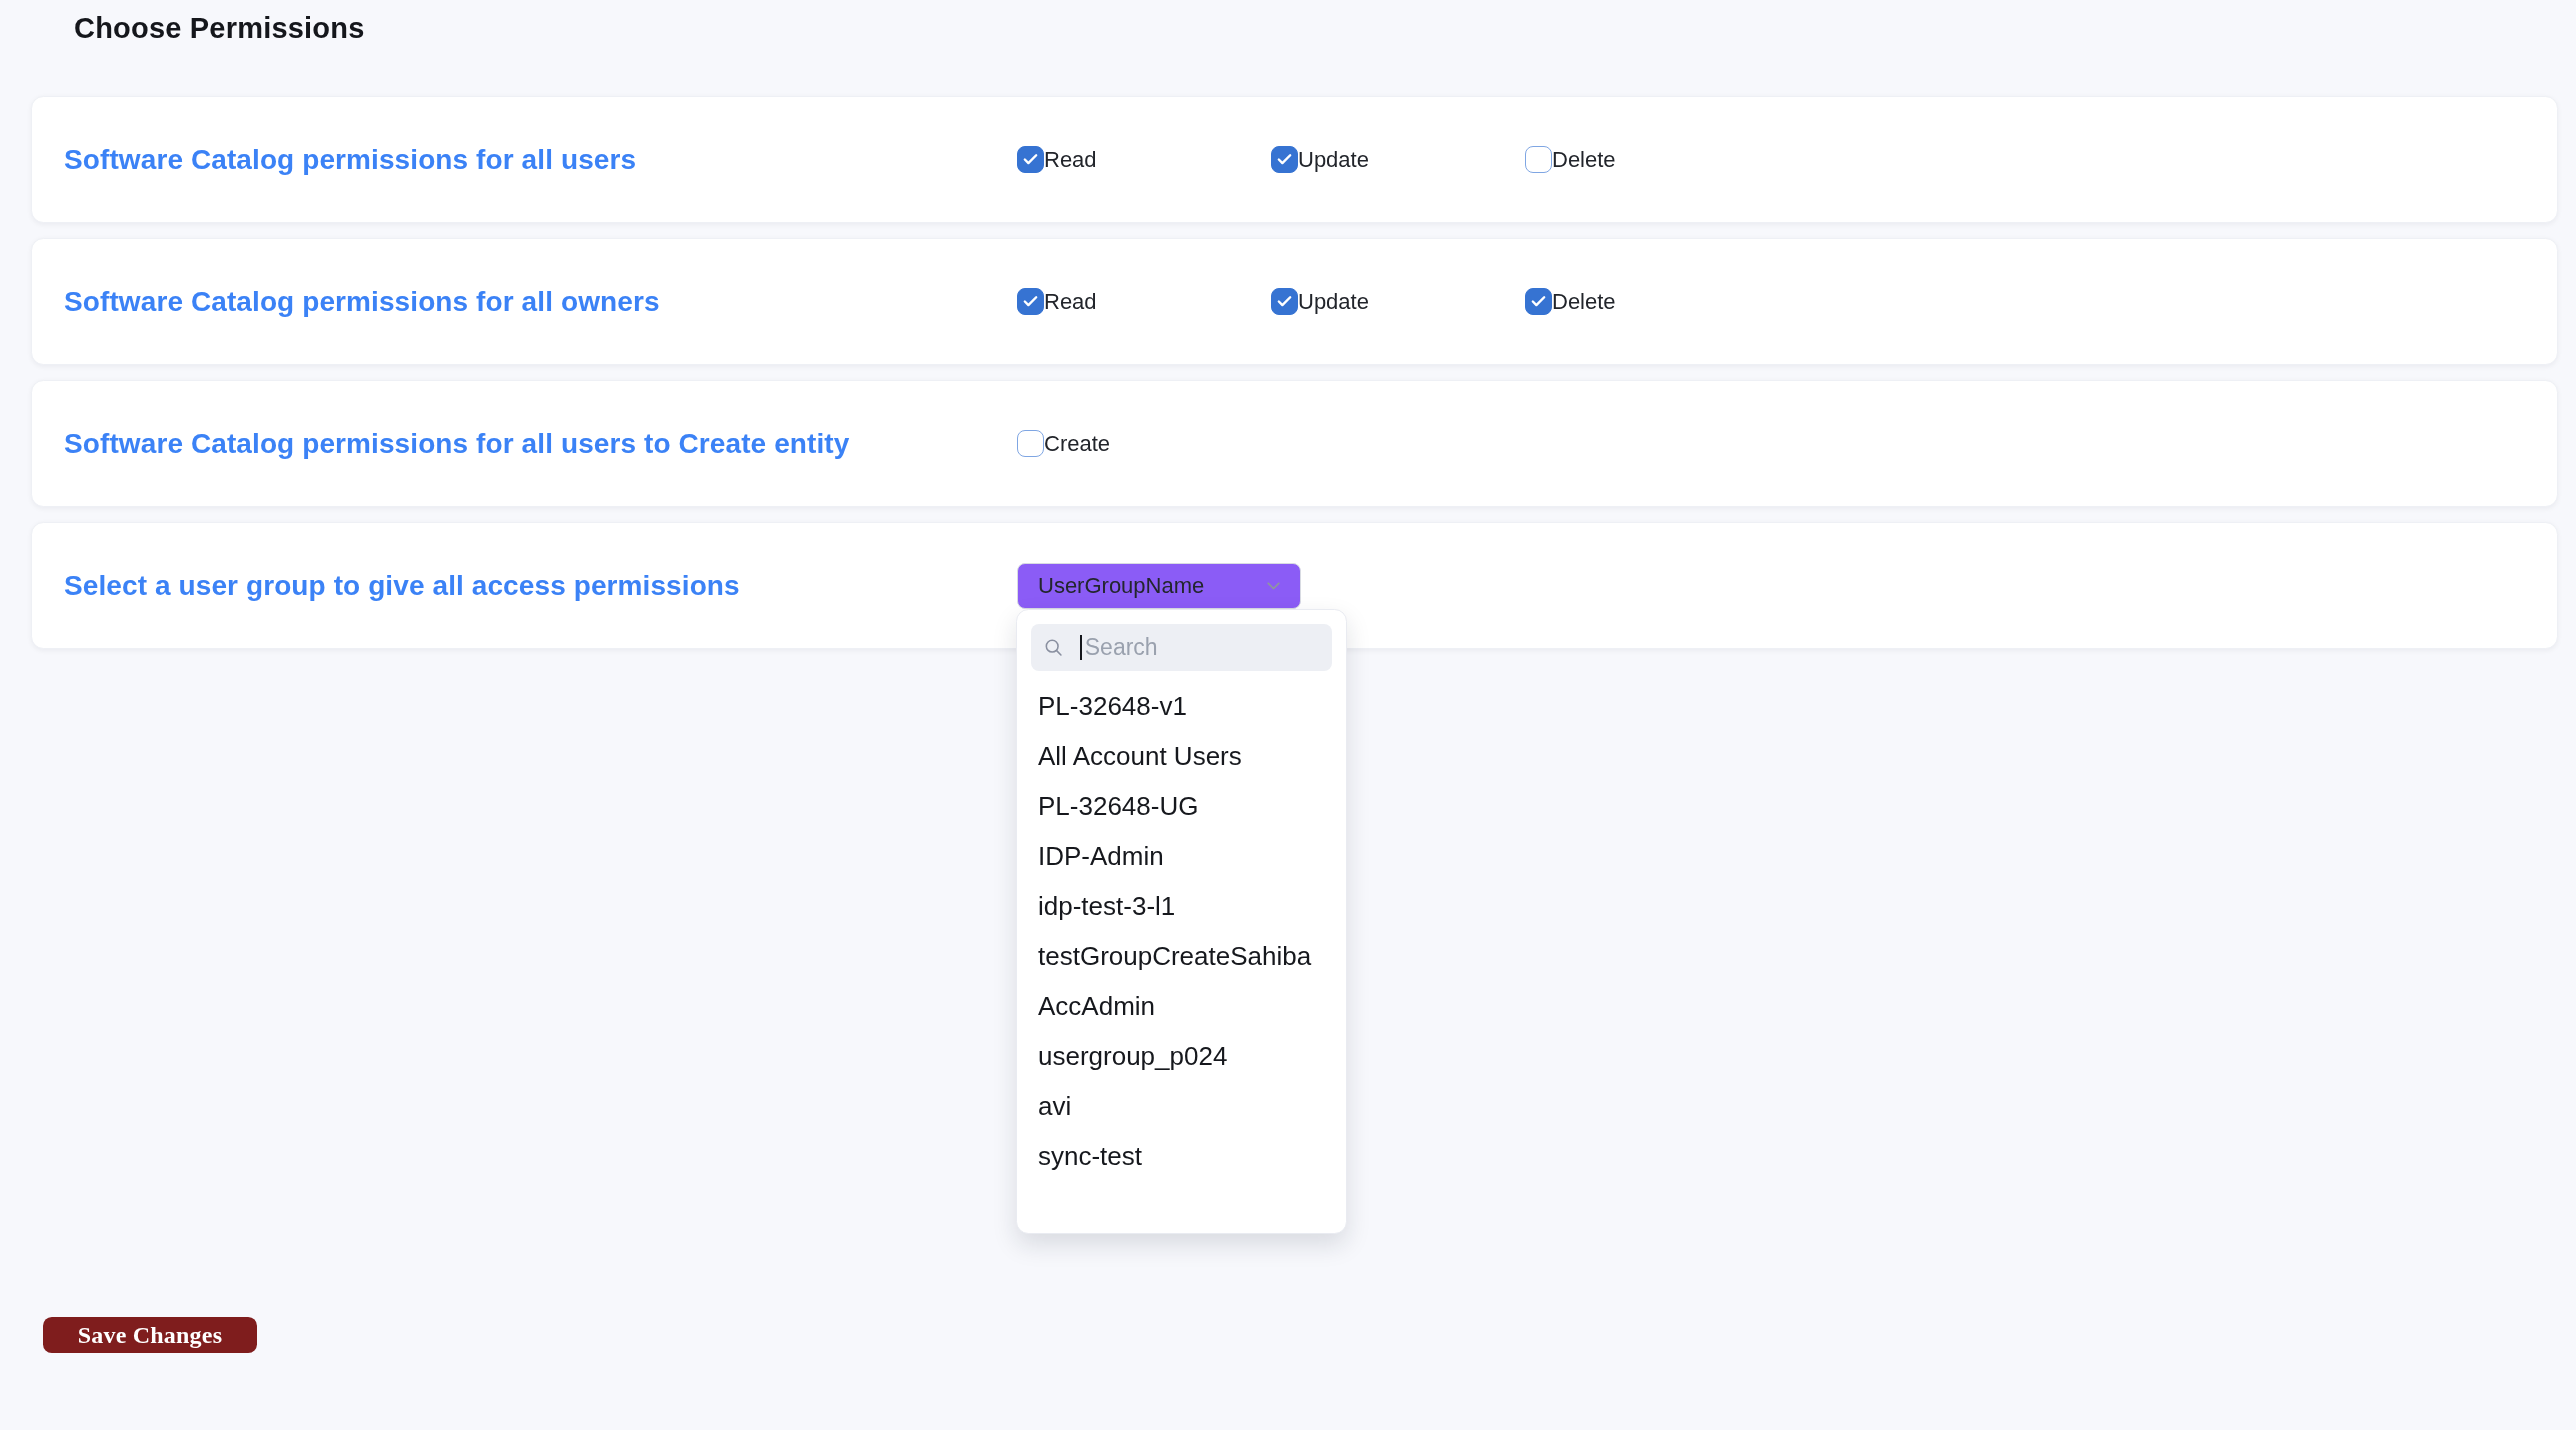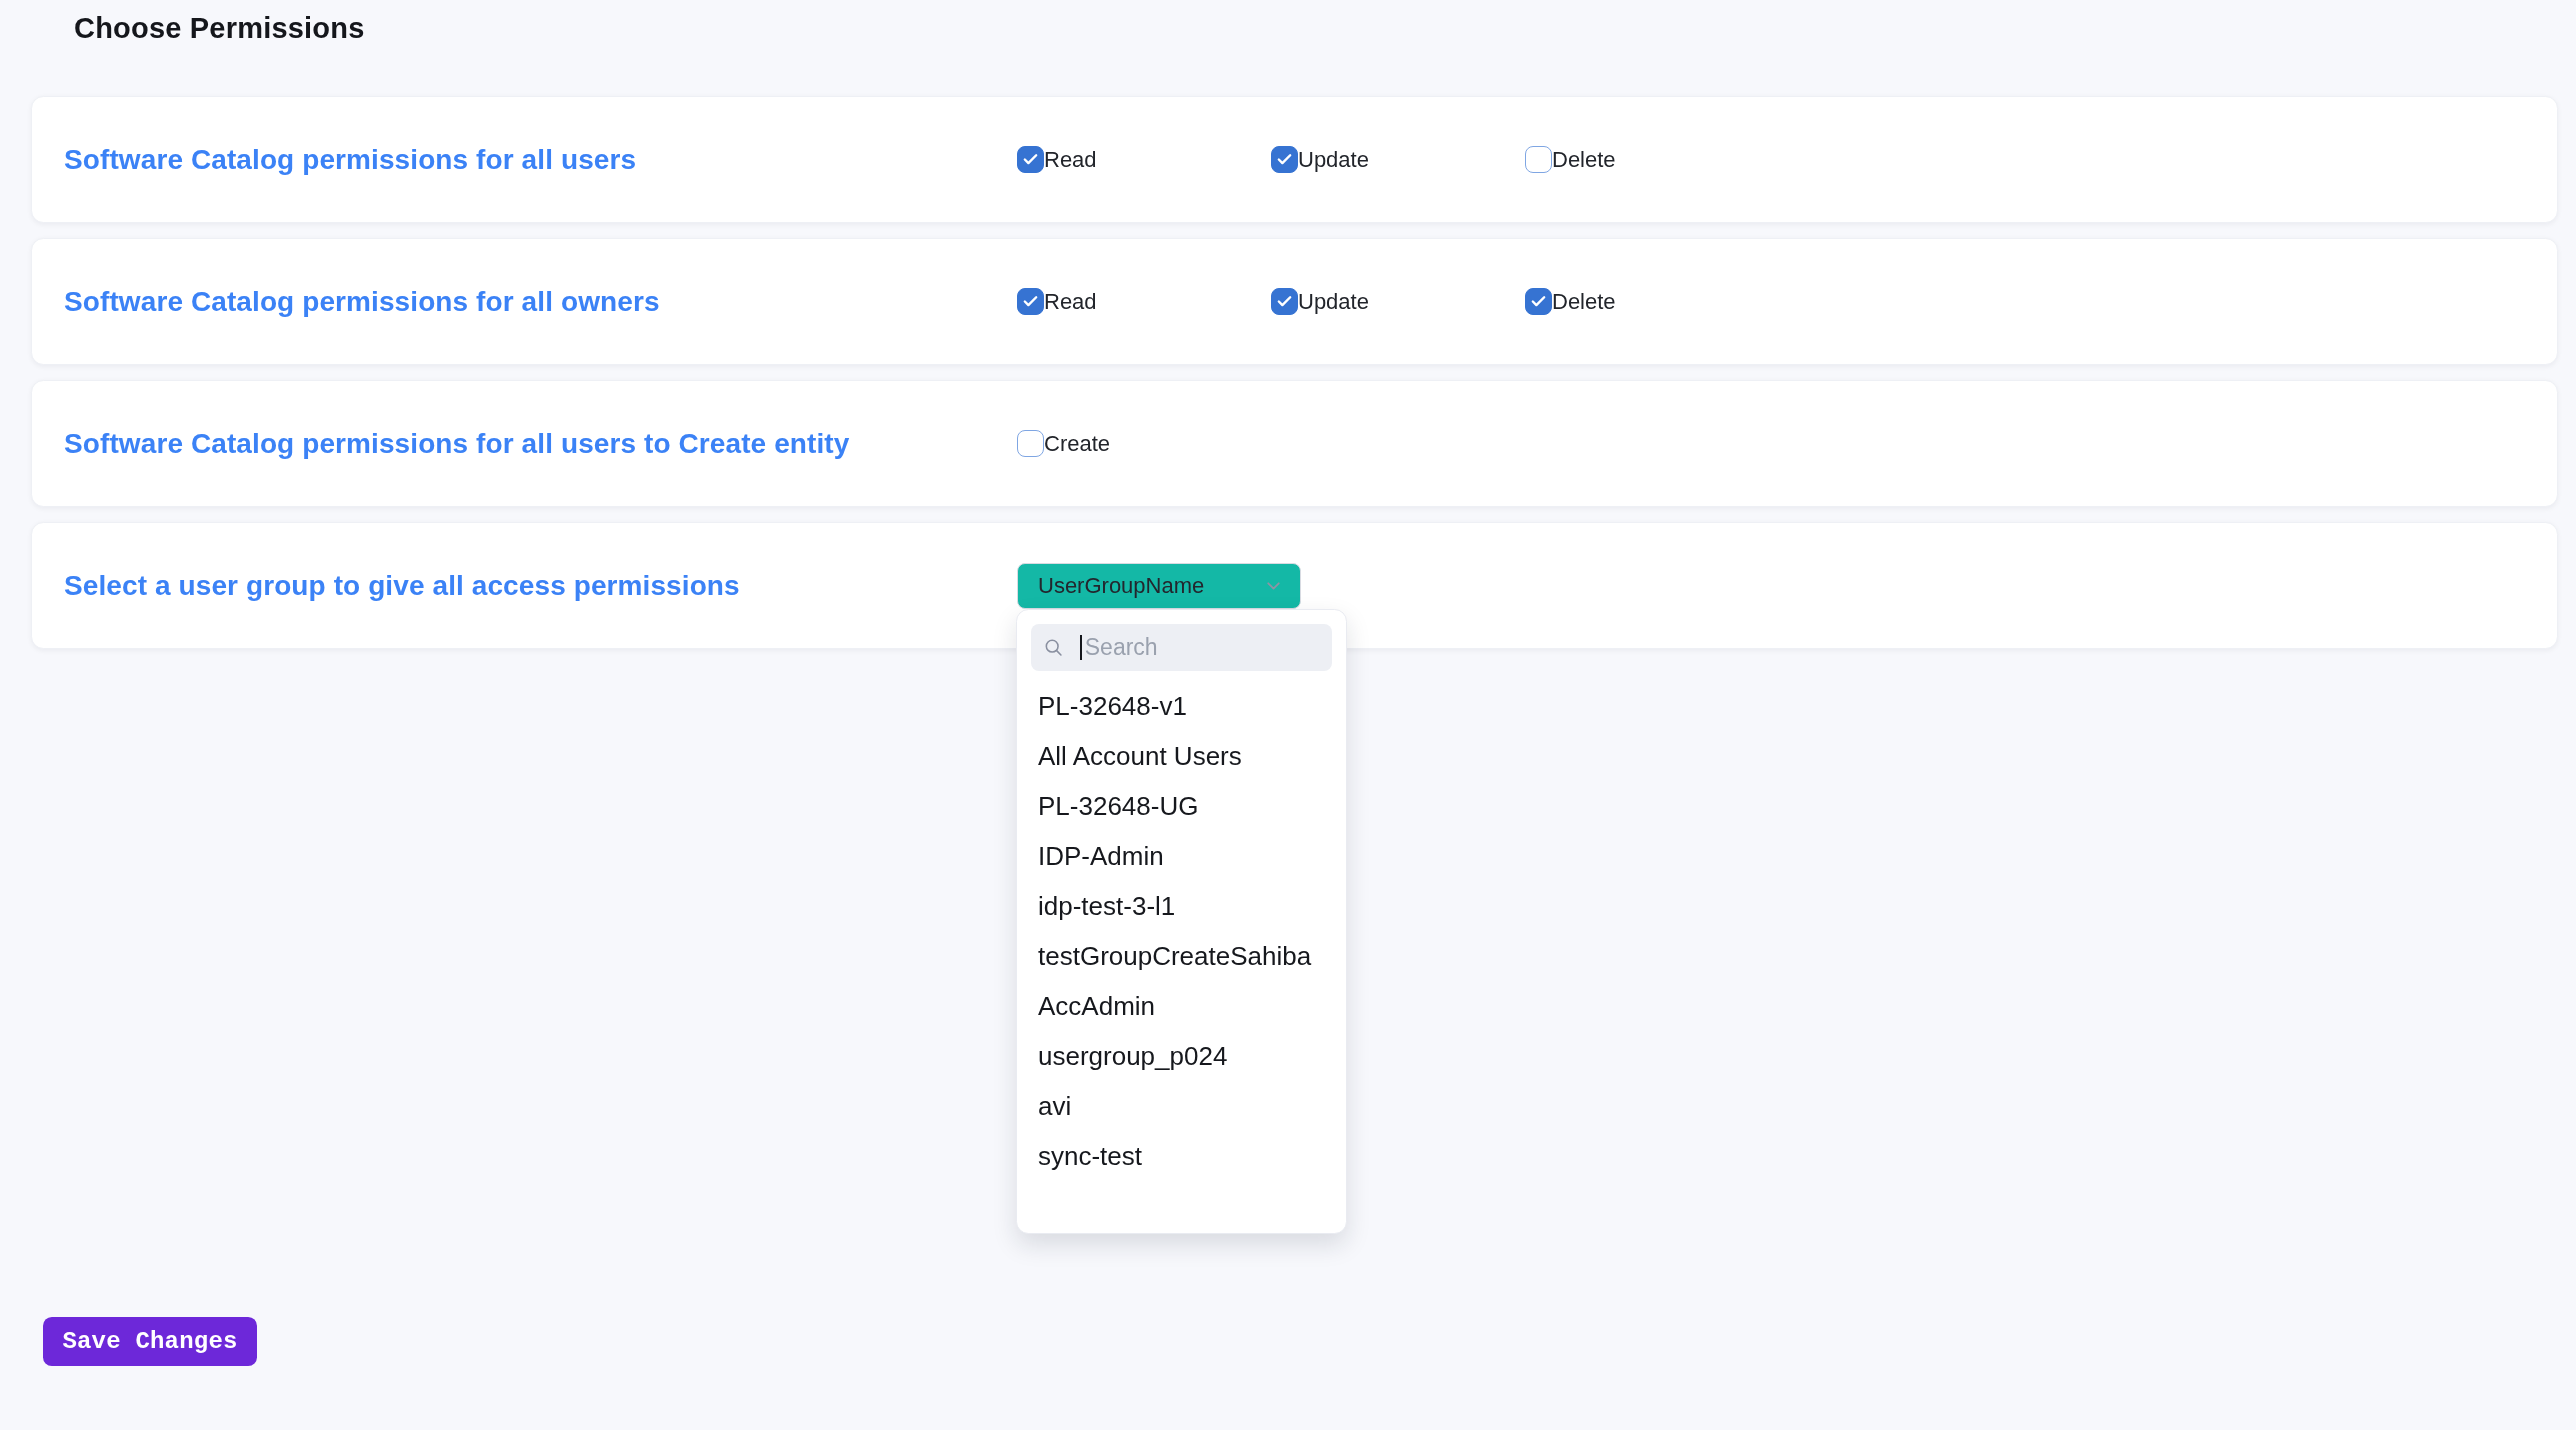--- a/index.html
+++ b/index.html
@@ -40,21 +40,21 @@
     display:flex; align-items:center; justify-content:center;
     flex:0 0 auto;
   }
   .checkbox.checked { background:#3673d2; border-color:#3673d2; }
   .checkbox svg { width:17px; height:17px; display:none; }
   .checkbox.checked svg { display:block; }
   .cb-label { margin-left:0; font-size:22px; color:#22252b; }
 
   .dropdown-trigger {
     width:284px; height:46px;
-    background:#14b8a6;
+    background:#8b5cf6;
     border:0.9px solid #d8dbe2;
     border-radius:8px;
     display:flex; align-items:center; justify-content:space-between;
     padding:0 16px 0 20px;
     cursor:pointer;
     font-family:inherit;
   }
   .dropdown-value { font-size:22px; font-weight:500; color:#23262d; }
   .chevron { width:21px; height:21px; flex:0 0 auto; }
 
@@ -84,25 +84,25 @@
 
   .options { list-style:none; padding:10.6px 0 0 0; margin:0; }
   .option {
     height:50px; display:flex; align-items:center;
     padding:0 21px; font-size:26px; color:#16181d;
     cursor:pointer; white-space:nowrap;
   }
 
   .save-btn {
     position:absolute; left:43px; top:1317px;
-    width:214px; height:49px;
-    background:#6d28d9; color:#ffffff;
+    width:214px; height:36px;
+    background:#7f1d1d; color:#ffffff;
     border:none; border-radius:8.8px;
     font-size:24px; font-weight:700;
-    font-family:Liberation Mono, monospace; letter-spacing:0.2px;
+    font-family:Liberation Serif, serif; letter-spacing:0.2px;
     display:flex; align-items:center; justify-content:center;
     cursor:pointer;
   }
 </style>
 </head>
 <body>
 
 <h1 class="page-title">Choose Permissions</h1>
 
 <section class="card" style="top:96px;">

